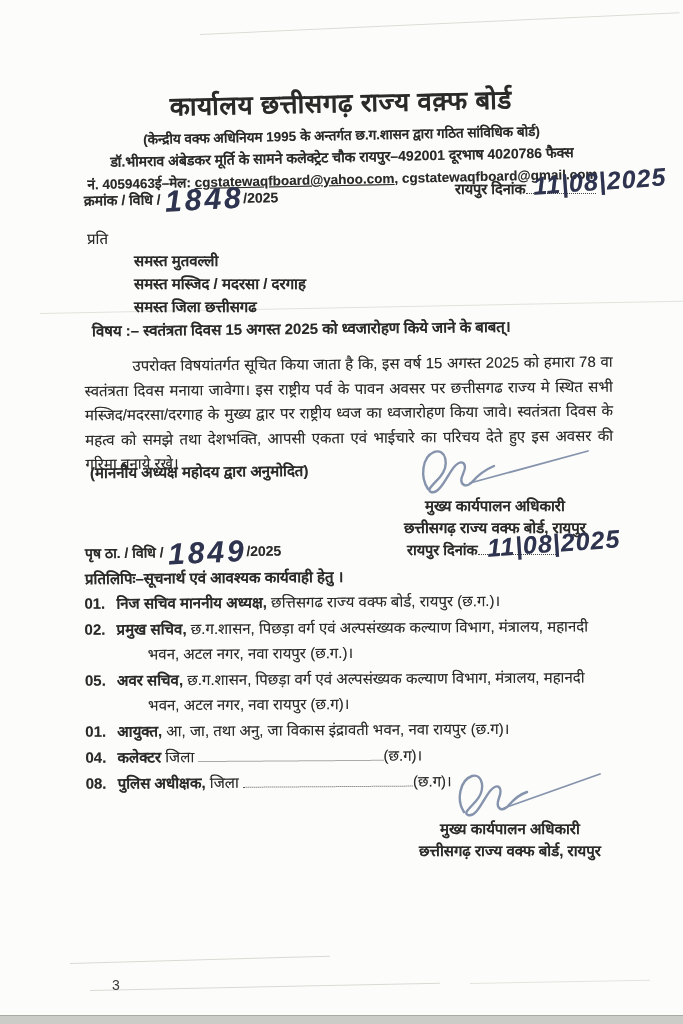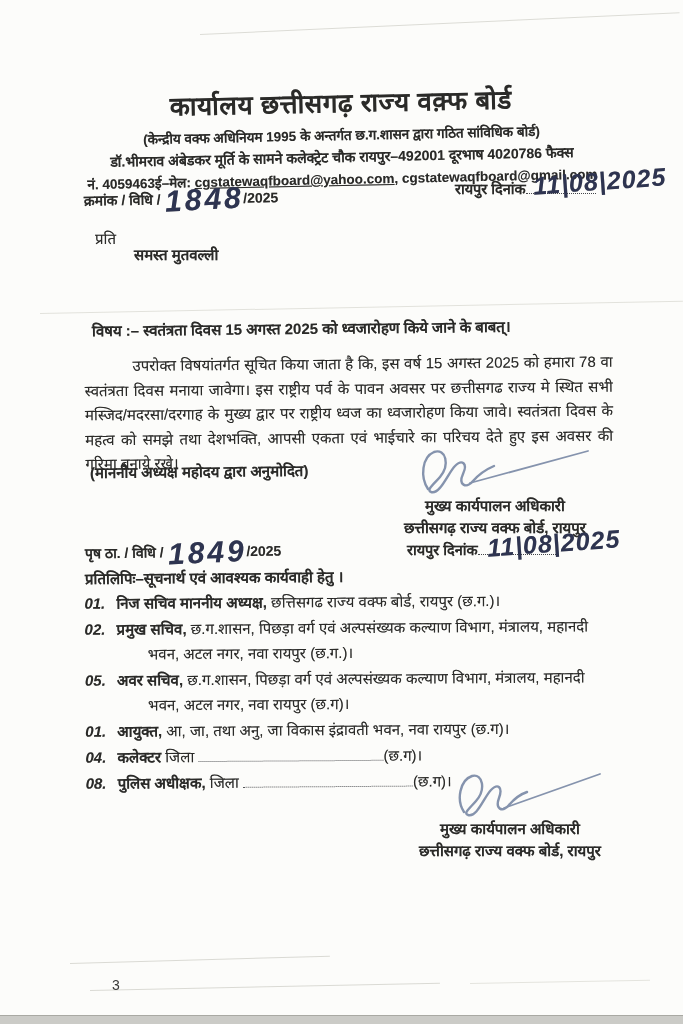--- a/index.html
+++ b/index.html
@@ -38,43 +38,43 @@
   .ref-row{left:84px;top:183px;font-size:14px;transform:rotate(-1deg);white-space:nowrap;}
   .hw{color:#2e3450;font-style:italic;}
   .hw-ref{font-size:30px;font-weight:600;letter-spacing:3px;display:inline-block;transform:rotate(-2deg);vertical-align:-6px;}
   .dotline{display:inline-block;border-bottom:1.5px dotted #44464a;height:14px;vertical-align:baseline;}
   .hw-date{font-size:25px;font-weight:600;letter-spacing:1px;white-space:nowrap;display:inline-block;transform:rotate(-4deg);}
 
   .header-date{left:455px;top:178px;font-size:14.5px;font-weight:600;white-space:nowrap;}
   .header-date .hw-date{position:absolute;left:78px;top:-11px;}
 
   
-  .prati{left:87px;top:228px;font-size:15px;margin-left:8px;}
-  .recipient{left:134px;top:243px;font-size:15px;font-weight:700;line-height:23px;}
+  .prati{left:87px;top:228px;font-size:15px;}
+  .recipient{left:134px;top:249px;font-size:15px;font-weight:700;line-height:23px;}
 
   .subject{left:92px;top:318px;font-size:15px;transform:rotate(-.6deg);}
 
   .para{left:85px;top:352px;width:528px;font-size:15px;line-height:24.5px;text-align:justify;transform:rotate(-.5deg);}
   .para .indent{display:inline-block;width:48px;}
 
   .approval{left:90px;top:461px;font-size:15px;font-weight:700;transform:rotate(-.6deg);}
 
   .sigblock1{left:355px;top:443px;width:280px;text-align:center;}
   .sigblock1 .svgwrap{position:absolute;left:55px;top:0;}
   .sig-line1{position:absolute;left:0;top:52px;width:280px;font-size:15px;font-weight:700;}
   .sig-line2{position:absolute;left:0;top:74px;width:280px;font-size:15px;font-weight:600;}
   .sig-date{position:absolute;left:52px;top:96px;font-size:14.5px;font-weight:600;white-space:nowrap;text-align:left;}
   .sig-date .hw-date{position:absolute;left:80px;top:-10px;}
 
   .endorse-ref{left:85px;top:536px;font-size:14px;transform:rotate(-.8deg);white-space:nowrap;}
   .copy-label{left:85px;top:567px;font-size:15px;font-weight:700;transform:rotate(-.5deg);}
 
   .copy-list{left:85px;top:589px;width:535px;font-size:15px;line-height:25px;transform:rotate(-.4deg);}
   .copy-item{padding-left:63px;text-indent:-63px;margin-bottom:1px;}
-  .copy-item .num{font-weight:700;display:inline-block;width:32px;text-indent:0;font-style:italic;}
+  .copy-item .num{font-weight:700;display:inline-block;width:32px;text-indent:0;}
   .copy-item .dotfill{display:inline-block;width:185px;border-bottom:1.5px dotted #55575a;height:13px;}
 
   .sigblock2{left:370px;top:772px;width:280px;text-align:center;}
   .sigblock2 .svgwrap{position:absolute;left:78px;top:-4px;}
   .sig2-line1{position:absolute;left:0;top:46px;width:280px;font-size:15px;font-weight:700;}
   .sig2-line2{position:absolute;left:0;top:68px;width:280px;font-size:15px;font-weight:600;}
 
   .pagenum{left:112px;top:977px;font-size:14px;color:#3a3a38;}
 </style>
 </head>
@@ -101,20 +101,22 @@
   </div>
 
   <div class="abs header-date printed">
     <span>रायपुर दिनांक</span><span class="dotline" style="width:70px"></span>
     <span class="hw hw-date">11|08|2025</span>
   </div>
 
   <div class="abs prati printed">प्रति</div>
   <div class="abs recipient printed">
     <div>समस्त मुतवल्ली</div>
+    <div>समस्त मस्जिद / मदरसा / दरगाह</div>
+    <div>समस्त जिला छत्तीसगढ</div>
   </div>
 
   <div class="abs subject printed">
     <span class="b">विषय :–</span><span class="sb"> स्वतंत्रता दिवस 15 अगस्त 2025 को ध्वजारोहण किये जाने के बाबत्।</span>
   </div>
 
   <div class="abs para printed">
     <span class="indent"></span><span>उपरोक्त विषयांतर्गत सूचित किया जाता है कि, इस वर्ष 15 अगस्त 2025 को हमारा 78 वा स्वतंत्रता दिवस मनाया जावेगा। इस राष्ट्रीय पर्व के पावन अवसर पर छत्तीसगढ राज्य मे स्थित सभी मस्जिद/मदरसा/दरगाह के मुख्य द्वार पर राष्ट्रीय ध्वज का ध्वजारोहण किया जावे। स्वतंत्रता दिवस के महत्व को समझे तथा देशभक्ति, आपसी एकता एवं भाईचारे का परिचय देते हुए इस अवसर की गरिमा बनाये रखे।</span>
   </div>
 

